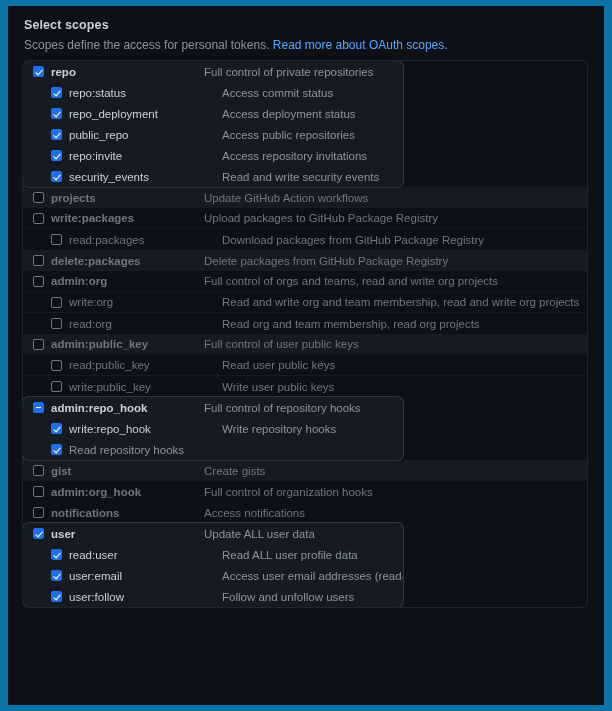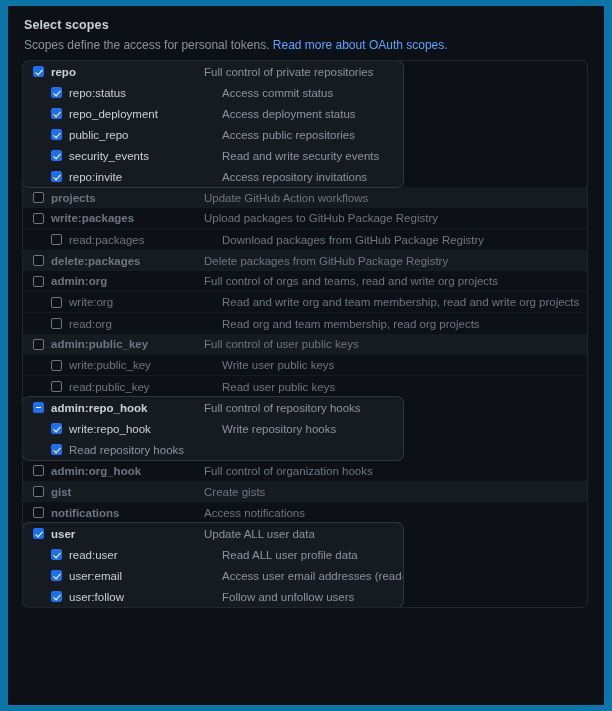--- a/index.html
+++ b/index.html
@@ -154,28 +154,28 @@
           <span class="name">repo_deployment</span>
           <span class="desc">Access deployment status</span>
         </div>
         <div class="row child">
           <span class="cb checked"></span>
           <span class="name">public_repo</span>
           <span class="desc">Access public repositories</span>
         </div>
         <div class="row child">
           <span class="cb checked"></span>
+          <span class="name">repo:invite</span>
+          <span class="desc">Access repository invitations</span>
+        </div>
+        <div class="row child">
+          <span class="cb checked"></span>
           <span class="name">security_events</span>
           <span class="desc">Read and write security events</span>
         </div>
-        <div class="row child">
-          <span class="cb checked"></span>
-          <span class="name">repo:invite</span>
-          <span class="desc">Access repository invitations</span>
-        </div>
       </div>
       <div class="group">
         <div class="row parent shaded dim">
           <span class="cb"></span>
           <span class="name">projects</span>
           <span class="desc">Update GitHub Action workflows</span>
         </div>
       </div>
       <div class="group">
         <div class="row parent dim">
@@ -214,57 +214,57 @@
         </div>
       </div>
       <div class="group">
         <div class="row parent shaded dim">
           <span class="cb"></span>
           <span class="name">admin:public_key</span>
           <span class="desc">Full control of user public keys</span>
         </div>
         <div class="row child dim">
           <span class="cb"></span>
+          <span class="name">read:public_key</span>
+          <span class="desc">Read user public keys</span>
+        </div>
+        <div class="row child dim">
+          <span class="cb"></span>
           <span class="name">write:public_key</span>
           <span class="desc">Write user public keys</span>
-        </div>
-        <div class="row child dim">
-          <span class="cb"></span>
-          <span class="name">read:public_key</span>
-          <span class="desc">Read user public keys</span>
         </div>
       </div>
       <div class="group highlight" style="width: 380px;">
         <div class="row parent">
           <span class="cb mixed"></span>
           <span class="name">admin:repo_hook</span>
           <span class="desc">Full control of repository hooks</span>
         </div>
         <div class="row child">
           <span class="cb checked"></span>
           <span class="name">write:repo_hook</span>
           <span class="desc">Write repository hooks</span>
         </div>
         <div class="row child">
           <span class="cb checked"></span>
           <span class="desc">Read repository hooks</span>
         </div>
       </div>
       <div class="group">
+        <div class="row parent shaded dim">
+          <span class="cb"></span>
+          <span class="name">gist</span>
+          <span class="desc">Create gists</span>
+        </div>
+      </div>
+      <div class="group">
         <div class="row parent dim">
           <span class="cb"></span>
           <span class="name">admin:org_hook</span>
           <span class="desc">Full control of organization hooks</span>
-        </div>
-      </div>
-      <div class="group">
-        <div class="row parent shaded dim">
-          <span class="cb"></span>
-          <span class="name">gist</span>
-          <span class="desc">Create gists</span>
         </div>
       </div>
       <div class="group">
         <div class="row parent dim">
           <span class="cb"></span>
           <span class="name">notifications</span>
           <span class="desc">Access notifications</span>
         </div>
       </div>
       <div class="group highlight" style="width: 380px;">

